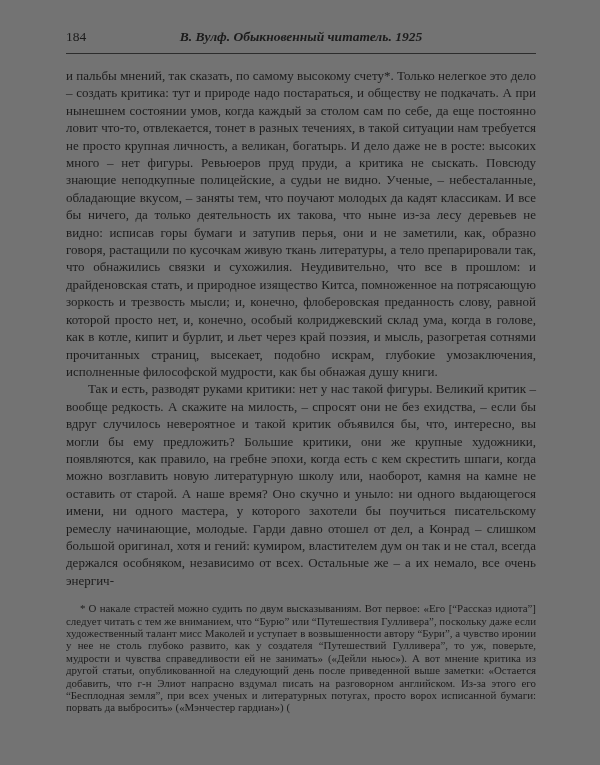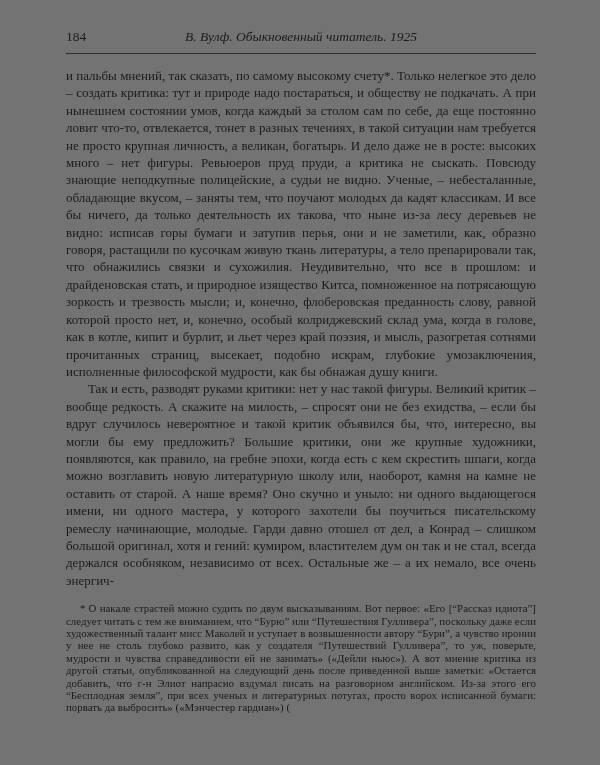--- a/index.html
+++ b/index.html
@@ -28,20 +28,21 @@
     .page-number {
       position: absolute;
       left: 0;
       top: 0;
       font-style: normal;
     }
     .running-title {
       display: block;
       text-align: center;
       font-style: italic;
+      font-weight: bold;
     }
     .head-rule {
       border: none;
       border-top: 1px solid #2c2c2c;
       margin: 7px 0 13px 0;
       height: 0;
     }
     .body-text p {
       margin: 0;
       font-size: 13px;

